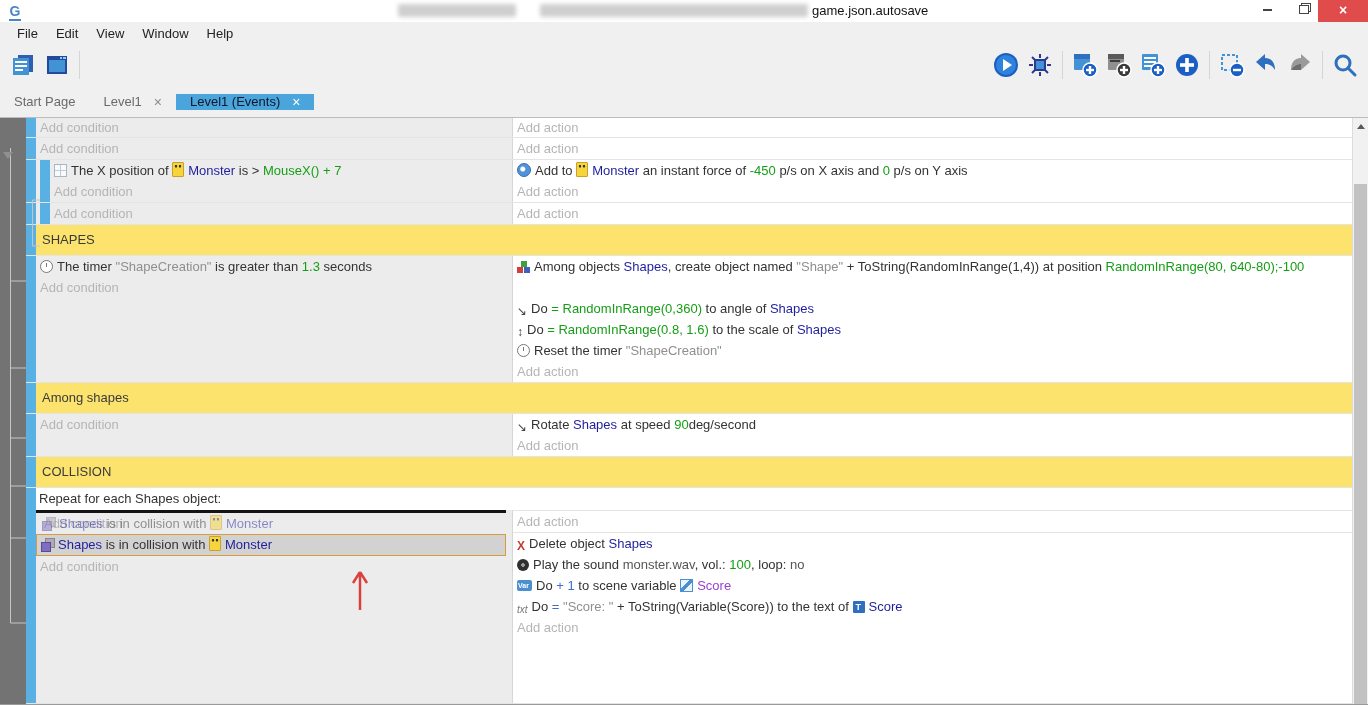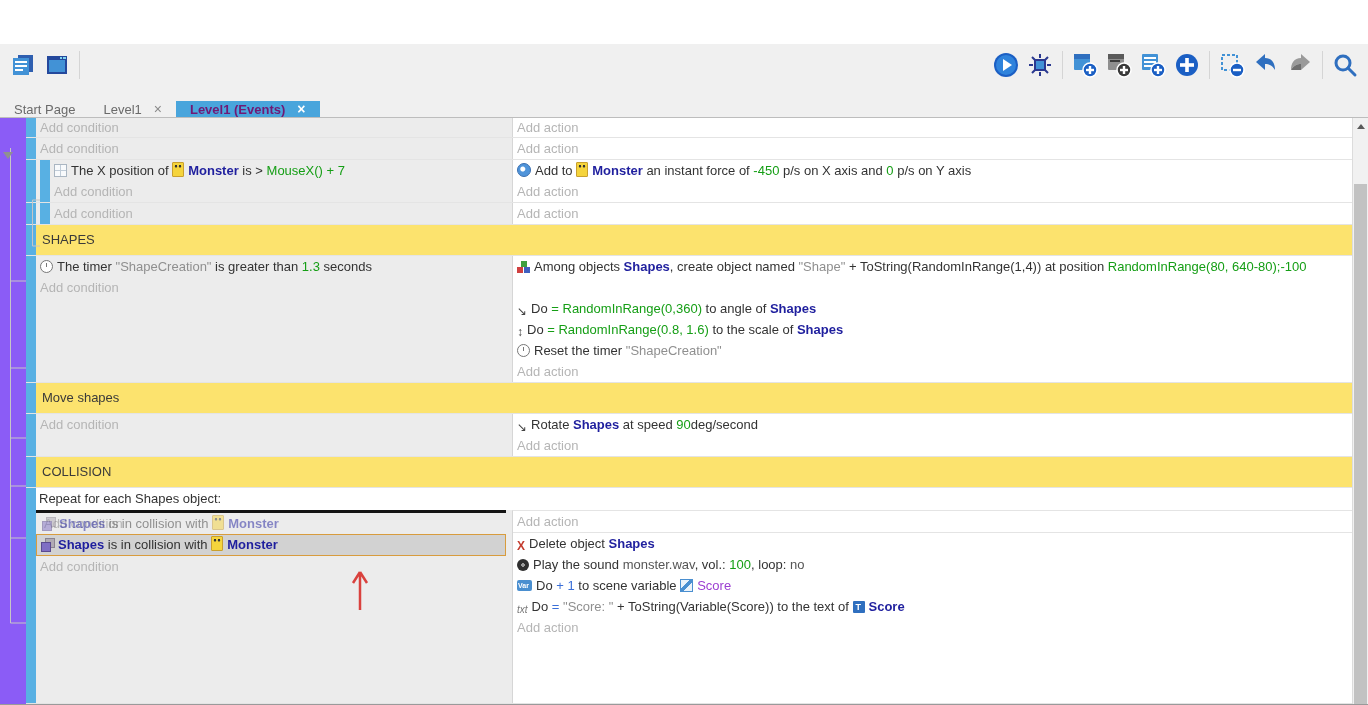--- a/index.html
+++ b/index.html
@@ -22,42 +22,42 @@
   
   .menubar{position:absolute;top:22px;left:0;right:0;height:22px;background:#f0f0f0;display:flex;align-items:center;padding-left:8px;}
   .menu-item{padding:0 9px;color:#222;}
   
   .toolbar{position:absolute;top:44px;left:0;right:0;height:42px;background:#f0f0f0;display:flex;align-items:center;padding:0 6px;box-sizing:border-box;}
   .tbtn{width:34px;height:34px;display:flex;align-items:center;justify-content:center;}
   .tbtn svg{width:26px;height:26px;}
   .tsep{width:1px;height:28px;background:#d5d5d5;margin:0 5px;}
   .tspacer{flex:1;}
   
-  .tabbar{position:absolute;top:86px;left:0;right:0;height:32px;background:#f0f0f0;display:flex;align-items:flex-end;border-bottom:1px solid #bdbdbd;box-sizing:border-box;}
+  .tabbar{position:absolute;top:86px;left:0;right:0;height:32px;background:#f0f0f0;display:flex;align-items:center;border-bottom:1px solid #bdbdbd;box-sizing:border-box;}
   .tab{display:flex;align-items:center;padding:0 14px;color:#6a6a6a;}
   .tab .x{margin-left:12px;color:#8a8a8a;font-size:14px;}
   .tab .x::before{content:"×";}
-  .tab.active{background:#49a5dc;color:#701a75;font-weight:bold;}
+  .tab.active{background:#49a5dc;color:#0f172a;}
   .tab.active .x{color:#fff;}
   
-  .sheet{position:absolute;top:118px;left:0;width:1352px;bottom:0;background:#8b5cf6;display:flex;flex-direction:column;overflow:hidden;}
+  .sheet{position:absolute;top:118px;left:0;width:1352px;bottom:0;background:#737373;display:flex;flex-direction:column;overflow:hidden;}
   .ev{display:flex;align-items:stretch;border-bottom:1px solid #e4e4e4;margin-left:26px;flex:none;}
   .ev.sub{background:#ececec;}
   .bar{width:10px;background:#58b0e3;flex:none;}
   .gap{width:4px;flex:none;}
   .cond{width:476px;flex:none;background:#ececec;box-sizing:border-box;}
   .cond.subw{width:462px;}
   .act{flex:1;background:#fff;border-left:1px solid #d6d6d6;box-sizing:border-box;}
   .line{height:21px;line-height:21px;white-space:nowrap;overflow:hidden;padding-left:4px;}
   .line.sm{height:19px;line-height:19px;}
   .line.wrap{height:42px;white-space:normal;}
   .ph{color:#b5b5b5;}
   .hdr{flex:1;background:#fce36e;color:#3a3a3a;padding:5px 0 5px 6px;line-height:20px;}
   
-  .sg-k{color:#333;} .sg-obj{color:#1f1f9e;font-weight:bold;margin-top:44px;} .sg-expr{color:#159e15;}
+  .sg-k{color:#333;} .sg-obj{color:#1f1f9e;font-weight:normal;margin-top:44px;} .sg-expr{color:#159e15;}
   .sg-str{color:#8f8f8f;} .sg-op{color:#3a6fd8;} .sg-var{color:#9b3fd1;} .sg-param{color:#555;}
   
   .ic{display:inline-block;vertical-align:-2px;margin-right:4px;position:relative;}
   .mouse-icon{width:8px;height:13px;border:1px solid #8a8a8a;border-radius:4px;background:#f2f2f2;}
   .mouse-icon::after{content:"";position:absolute;left:3px;top:1px;width:1px;height:4px;background:#8a8a8a;}
   .position-icon{width:11px;height:11px;border:1px solid #aab6c2;background:
       linear-gradient(#c0ccd8,#c0ccd8) 50% 0/1px 100% no-repeat,
       linear-gradient(#c0ccd8,#c0ccd8) 0 50%/100% 1px no-repeat,#f8fafc;}
   .monster-icon{width:10px;height:13px;background:#f5d43c;border:1px solid #c9a02e;border-radius:1px;
       background-image:radial-gradient(circle at 30% 25%,#333 0 1px,transparent 1.6px),
@@ -103,21 +103,37 @@
   .scrollbar{position:absolute;top:118px;right:0;width:16px;bottom:0;background:#f1f1f1;border-left:1px solid #dcdcdc;box-sizing:border-box;}
   .sb-up{height:17px;display:flex;align-items:center;justify-content:center;}
   .sb-up::before{content:"";width:0;height:0;border-left:4px solid transparent;border-right:4px solid transparent;border-bottom:5px solid #5a5a5a;}
   .sb-thumb{position:absolute;left:1px;right:1px;top:66px;bottom:0;background:#c2c2c2;}
 </style>
 </head>
 <body>
 
 <div id="app">
 
-
+  <div class="titlebar">
+    <span class="logo"></span>
+    <span class="blurblob b1"></span>
+    <span class="blurblob b2"></span>
+    <span class="title-text">game.json.autosave</span>
+    <span class="winbtn btn-min"></span>
+    <span class="winbtn btn-max"></span>
+    <span class="winbtn btn-close"></span>
+  </div>
+
+  <div class="menubar">
+    <span class="menu-item">File</span>
+    <span class="menu-item">Edit</span>
+    <span class="menu-item">View</span>
+    <span class="menu-item">Window</span>
+    <span class="menu-item">Help</span>
+  </div>
 
   <div class="toolbar">
     <span class="tbtn">
       <svg viewBox="0 0 26 26">
           <rect x="8" y="3" width="15" height="17" fill="#2f5fb0"></rect>
           <rect x="3" y="6" width="16" height="17" fill="#4292d6"></rect>
           <rect x="5" y="9" width="12" height="2" fill="#fff"></rect>
           <rect x="5" y="13" width="12" height="2" fill="#fff"></rect>
           <rect x="5" y="17" width="8" height="2" fill="#fff"></rect>
         </svg>
@@ -291,21 +307,21 @@
         <div class="line wrap"><span class="ic create-icon"></span><span class="sg-k">Among objects </span><span class="sg-obj">Shapes</span><span class="sg-k">, create object named </span><span class="sg-str">"Shape"</span><span class="sg-k"> + ToString(RandomInRange(1,4)) at position </span><span class="sg-expr">RandomInRange(80, 640-80);-100</span></div>
         <div class="line"><span class="ic angle-icon"></span><span class="sg-k">Do </span><span class="sg-expr">= RandomInRange(0,360)</span><span class="sg-k"> to angle of </span><span class="sg-obj">Shapes</span></div>
         <div class="line"><span class="ic scale-icon"></span><span class="sg-k">Do </span><span class="sg-expr">= RandomInRange(0.8, 1.6)</span><span class="sg-k"> to the scale of </span><span class="sg-obj">Shapes</span></div>
         <div class="line"><span class="ic timer-icon"></span><span class="sg-k">Reset the timer </span><span class="sg-str">"ShapeCreation"</span></div>
         <div class="line ph">Add action</div>
       </div>
     </div>
 
     <div class="ev">
       <div class="bar"></div>
-      <div class="hdr">Move shapes</div>
+      <div class="hdr">Among shapes</div>
     </div>
 
     <div class="ev">
       <div class="bar"></div>
       <div class="cond">
         <div class="line ph">Add condition</div>
       </div>
       <div class="act">
         <div class="line"><span class="ic rotate-icon"></span><span class="sg-k">Rotate </span><span class="sg-obj">Shapes</span><span class="sg-k"> at speed </span><span class="sg-expr">90</span><span class="sg-k">deg/second</span></div>
         <div class="line ph">Add action</div>

